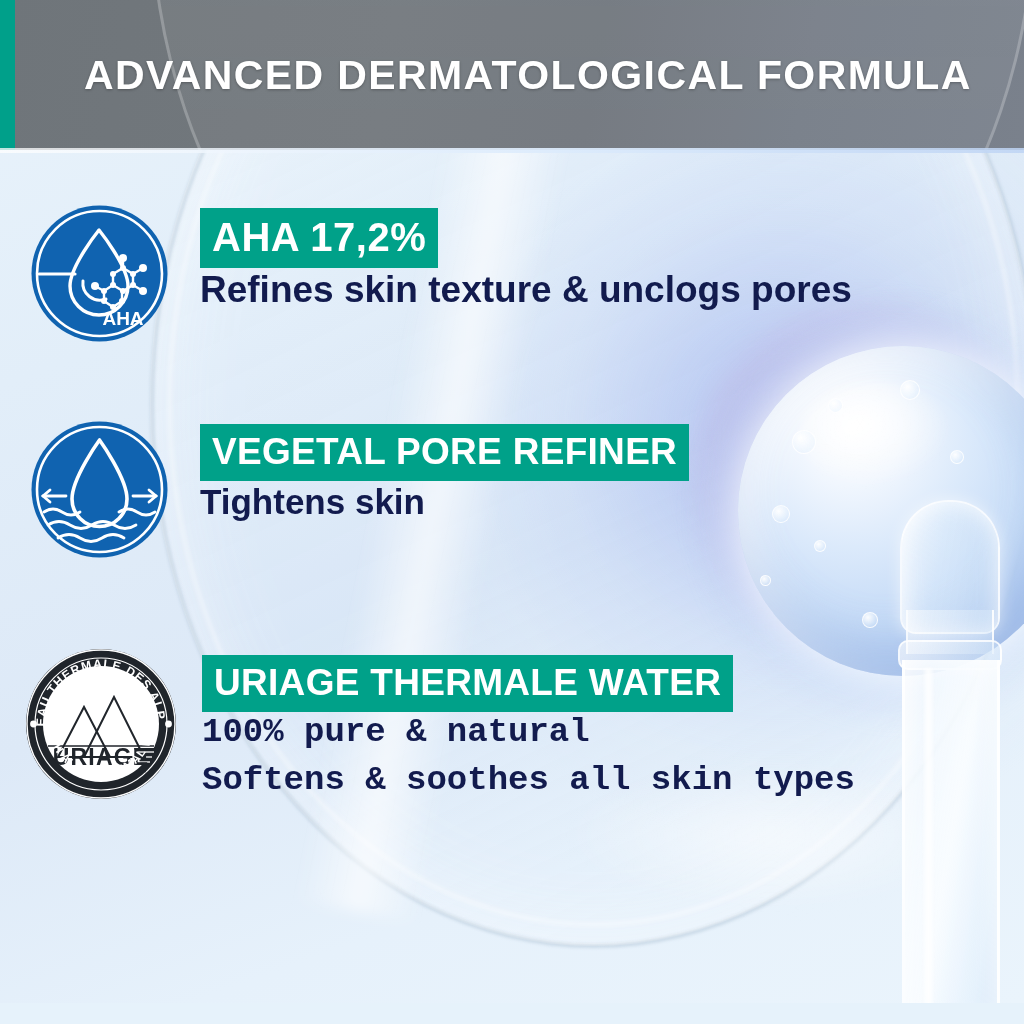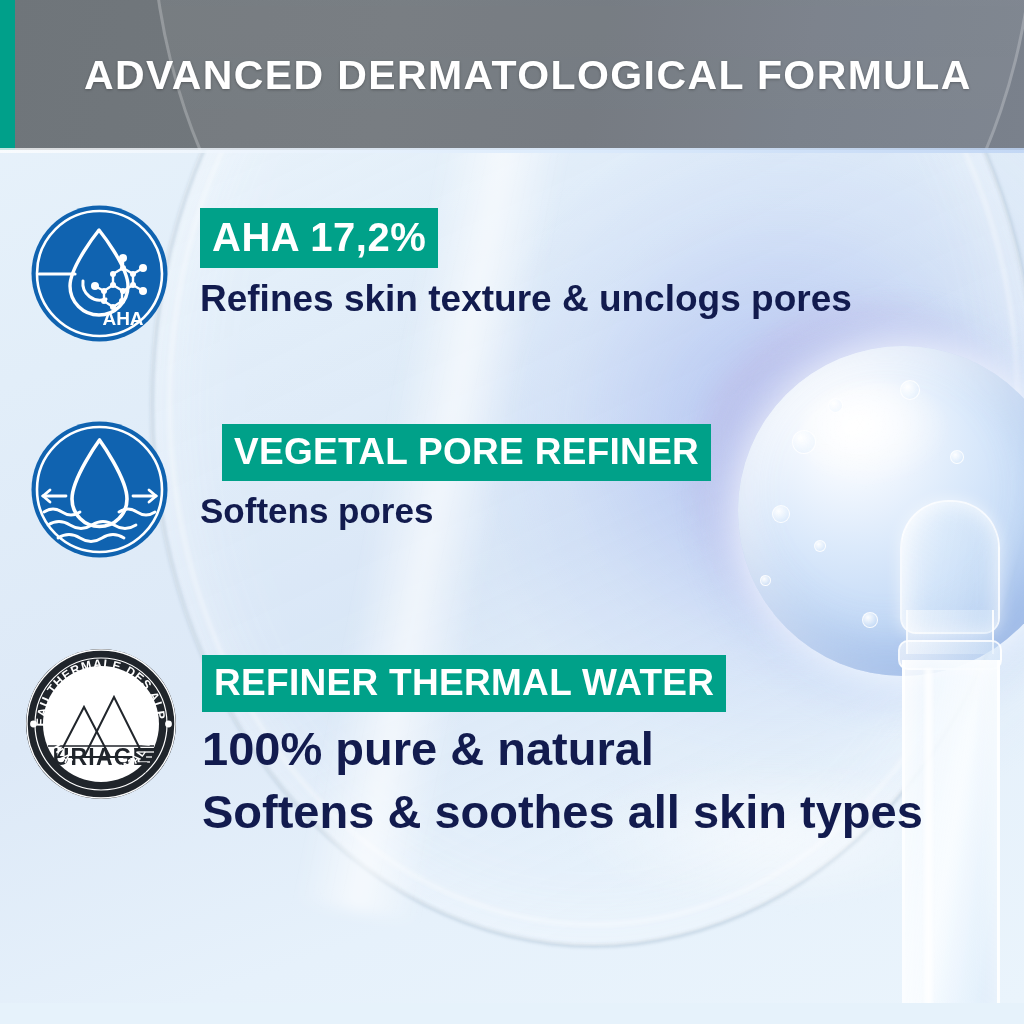--- a/index.html
+++ b/index.html
@@ -169,30 +169,30 @@
   .text-col{margin-left:29px;padding-top:6px;}
   .f3 .text-col{margin-left:22px;padding-top:10px;}
 
   .badge{
     display:inline-block;
     color:#ffffff;font-weight:bold;line-height:1;
     padding:9px 12px 11px 12px;
     white-space:nowrap;
   }
   .badge.b1{font-size:40px;letter-spacing:.5px;}
-  .badge.b2{font-size:37px;letter-spacing:.3px;margin-left:22px;}
+  .badge.b2{font-size:37px;letter-spacing:.3px;}
   .badge.b3{font-size:37px;letter-spacing:.3px;}
 
   .desc{
     color:#121b4e;font-weight:bold;line-height:1.18;
-    margin-top:9px;white-space:nowrap;
+    white-space:nowrap;
   }
   .desc.d1{font-size:37px;}
   .desc.d2{font-size:35px;}
-  .desc.d3{font-size:47px;}
+  .desc.d3{font-size:34px;font-family:Liberation Mono, monospace;}
   .desc + .desc{margin-top:8px;}
 </style>
 </head>
 <body>
 
 <div class="stage">
 
   <div class="bg-base"></div>
   <div class="bg-blue-wash"></div>
   <div class="bg-violet"></div>
@@ -294,21 +294,21 @@
           <g stroke="#ffffff" stroke-width="2.8" fill="none" stroke-linecap="round">
             <path d="M16 94 q9 -6 18 0 t18 0"></path>
             <path d="M91 94 q9 -6 18 0 t18 0"></path>
             <path d="M20 107 q11 -7 22 0 t22 0 t22 0 t22 0"></path>
             <path d="M30 120 q11 -7 22 0 t22 0 t22 0"></path>
           </g>
         </svg>
       </div>
       <div class="text-col">
         <div class="badge b2" style="background:#00A189">VEGETAL PORE REFINER</div>
-        <div class="desc d2">Softens pores</div>
+        <div class="desc d2">Tightens skin</div>
       </div>
     </div>
 
     <div class="feature f3">
       <div class="icon-wrap logo">
         <svg viewBox="0 0 158 158" width="158" height="158">
           <defs>
             <path id="arcTop" d="M 23 79 A 56 56 0 0 1 135 79"></path>
             <path id="arcBot" d="M 26 79 A 53 53 0 0 0 132 79"></path>
           </defs>
@@ -337,20 +337,20 @@
           <text x="79" y="120" fill="#20252B" font-family="Liberation Sans, sans-serif" font-size="23" font-weight="bold" letter-spacing="1.2" text-anchor="middle">URIAGE</text>
           <text fill="#ffffff" font-family="Liberation Sans, sans-serif" font-size="12.2" font-weight="bold" letter-spacing="1.1">
             <textPath href="#arcTop" startOffset="50%" text-anchor="middle">L'EAU THERMALE DES ALPES</textPath>
           </text>
           <text fill="#ffffff" font-family="Liberation Sans, sans-serif" font-size="11.4" font-weight="bold" letter-spacing="1">
             <textPath href="#arcBot" startOffset="50%" text-anchor="middle">FRENCH ALPS THERMAL WATER</textPath>
           </text>
         </svg>
       </div>
       <div class="text-col">
-        <div class="badge b3" style="background:#00A189">REFINER THERMAL WATER</div>
+        <div class="badge b3" style="background:#00A189">URIAGE THERMALE WATER</div>
         <div class="desc d3">100% pure &amp; natural</div>
         <div class="desc d3">Softens &amp; soothes all skin types</div>
       </div>
     </div>
 
   </div>
 </div>
 
 </body></html>

